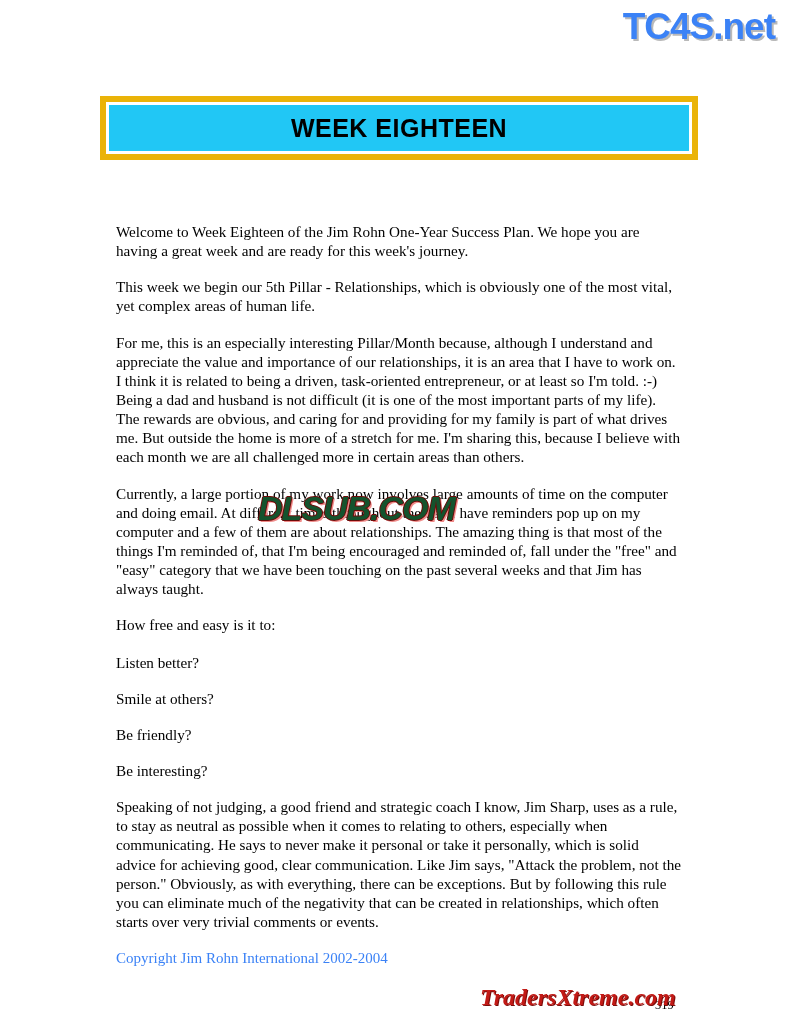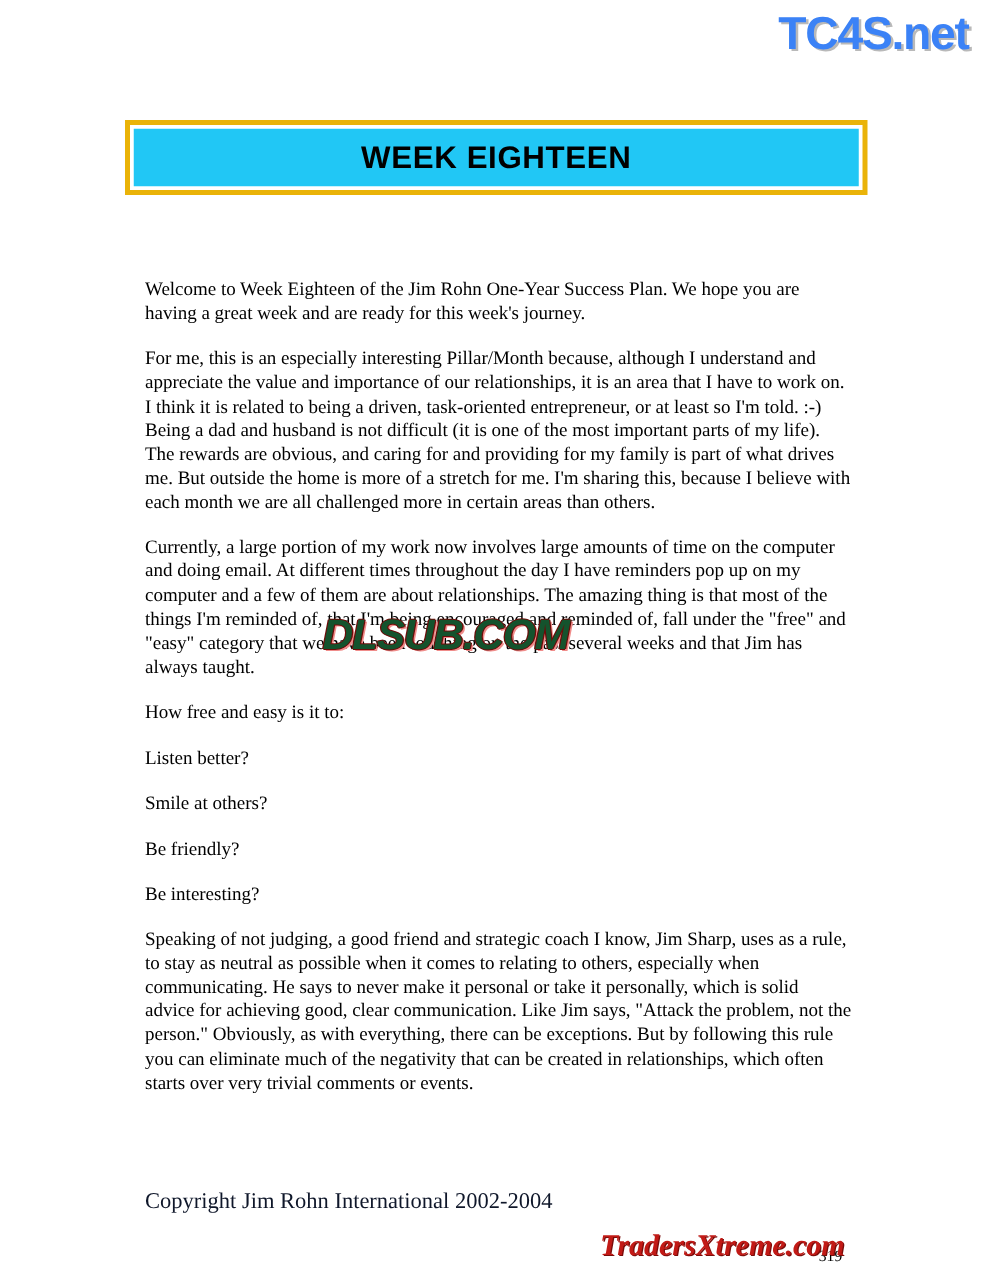--- a/index.html
+++ b/index.html
@@ -49,21 +49,21 @@
     width: 584px;
     height: 50px;
     background: #000000;
   }
   .banner-outer {
     position: absolute;
     top: 0;
     left: 0;
     width: 580px;
     height: 46px;
-    border: 4px solid #eab308;
+    border: 6px solid #eab308;
     background: #ffffff;
     padding: 3px;
     box-sizing: content-box;
   }
   .banner-inner {
     width: 100%;
     height: 100%;
     background: #21c7f5;
     display: flex;
     align-items: center;
@@ -124,22 +124,22 @@
     left: 116px;
     top: 942px;
     width: 565px;
     height: 0;
     border-top: 0px solid #ffffff;
   }
   .footer-copyright {
     position: absolute;
     left: 116px;
     top: 950px;
-    font-size: 18px;
-    color: #0f172a;
+    font-size: 15px;
+    color: #3b82f6;
   }
   .footer-pagenum {
     position: absolute;
     left: 655px;
     top: 950px;
     font-size: 12.5px;
     color: #000000;
     margin-top: 48px;
   }
 
@@ -167,20 +167,21 @@
     <div class="banner-shadow"></div>
     <div class="banner-outer">
       <div class="banner-inner">
         <span class="banner-title">WEEK EIGHTEEN</span>
       </div>
     </div>
   </div>
 
   <div class="content">
     <p>Welcome to Week Eighteen of the Jim Rohn One-Year Success Plan. We hope you are having a great week and are ready for this week's journey.</p>
+    <p>This week we begin our 5th Pillar - Relationships, which is obviously one of the most vital, yet complex areas of human life.</p>
     <p>For me, this is an especially interesting Pillar/Month because, although I understand and appreciate the value and importance of our relationships, it is an area that I have to work on. I think it is related to being a driven, task-oriented entrepreneur, or at least so I'm told. :-) Being a dad and husband is not difficult (it is one of the most important parts of my life). The rewards are obvious, and caring for and providing for my family is part of what drives me. But outside the home is more of a stretch for me. I'm sharing this, because I believe with each month we are all challenged more in certain areas than others.</p>
     <p>Currently, a large portion of my work now involves large amounts of time on the computer and doing email. At different times throughout the day I have reminders pop up on my computer and a few of them are about relationships. The amazing thing is that most of the things I'm reminded of, that I'm being encouraged and reminded of, fall under the "free" and "easy" category that we have been touching on the past several weeks and that Jim has always taught.</p>
     <p class="tight">How free and easy is it to:</p>
 
     <p class="qline">Listen better?</p>
     <p class="qline">Smile at others?</p>
     <p class="qline">Be friendly?</p>
     <p class="qline">Be interesting?</p>
 
     <p>Speaking of not judging, a good friend and strategic coach I know, Jim Sharp, uses as a rule, to stay as neutral as possible when it comes to relating to others, especially when communicating. He says to never make it personal or take it personally, which is solid advice for achieving good, clear communication. Like Jim says, "Attack the problem, not the person." Obviously, as with everything, there can be exceptions. But by following this rule you can eliminate much of the negativity that can be created in relationships, which often starts over very trivial comments or events.</p>

